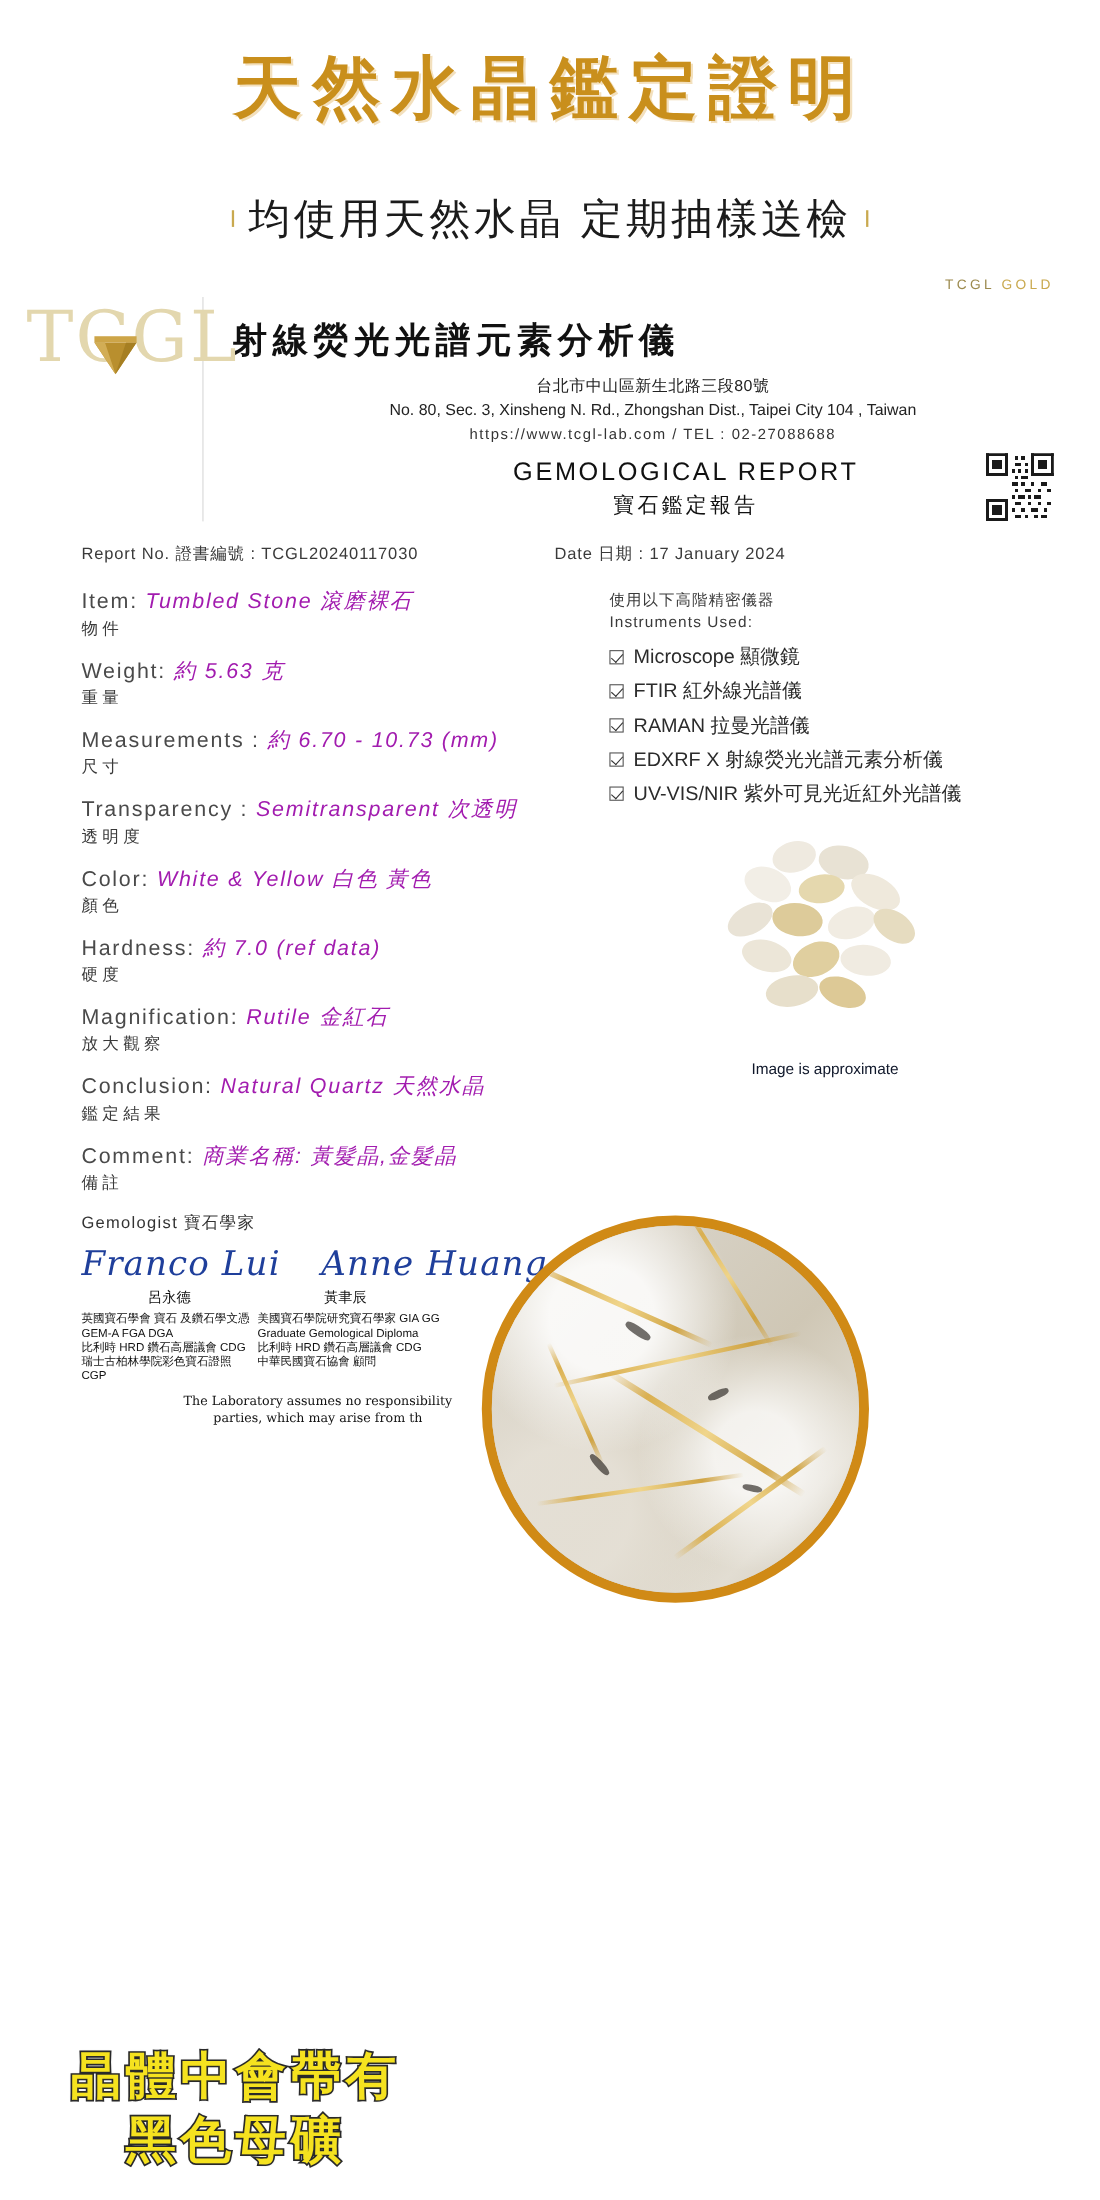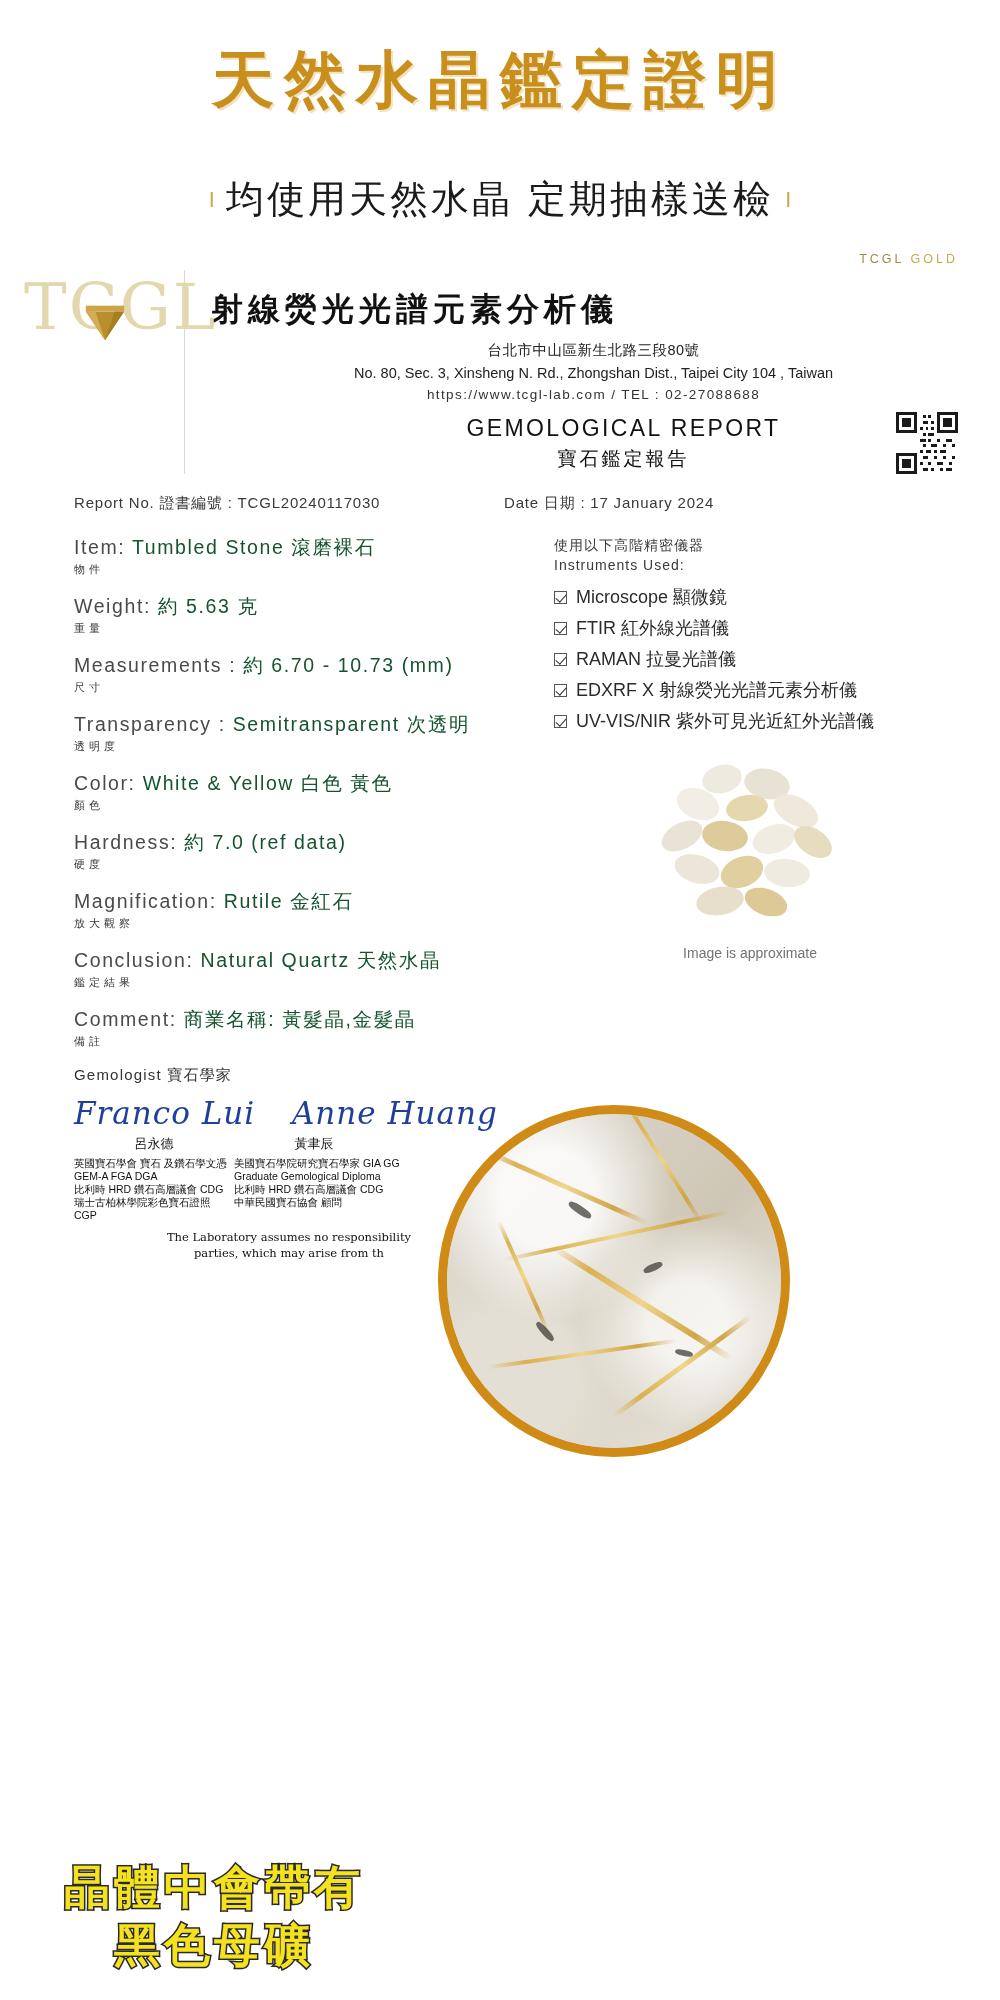--- a/index.html
+++ b/index.html
@@ -180,23 +180,23 @@
   .col-right { flex:1; padding-left:20px; }
 
   .field { margin-bottom:17px; }
   .field .l1 {
     font-size:19.5px;
     color:#2b2b2b;
     letter-spacing:1.6px;
     line-height:25px;
   }
   .field .l1 .lab { color:#4a4a4a; }
-  .field .l1 .val { color:#14532d; }
+  .field .l1 .val { color:#a21caf;font-style:italic; }
   .field .l2 {
-    font-size:11px;
+    font-size:15px;
     color:#3a3a3a;
     letter-spacing:4px;
     margin-top:2px;
   }
 
   .instr-title {
     font-size:14px;
     color:#3a3a3a;
     letter-spacing:1px;
     line-height:20px;
@@ -233,22 +233,22 @@
     overflow:hidden;
     background:#ffffff;
   }
   .pebble {
     position:absolute;
     border-radius:50%;
   }
   .img-cap {
     text-align:center;
     font-size:14px;
-    color:#737373;
-    margin-top:6px;
+    color:#0f172a;
+    margin-top:24px;
   }
 
   
   .gemologist {
     margin-top:6px;
     font-size:15px;
     color:#333;
     letter-spacing:1.2px;
   }
   .signs {

